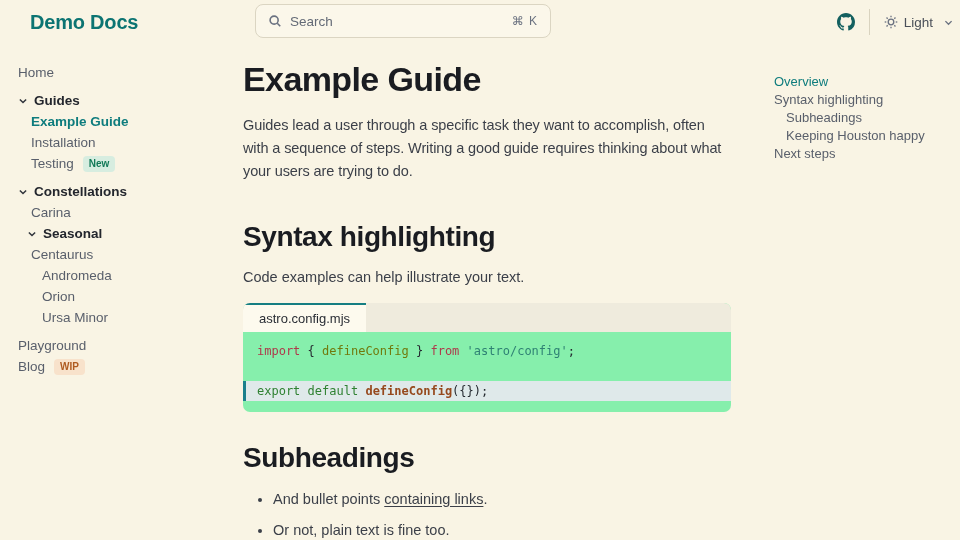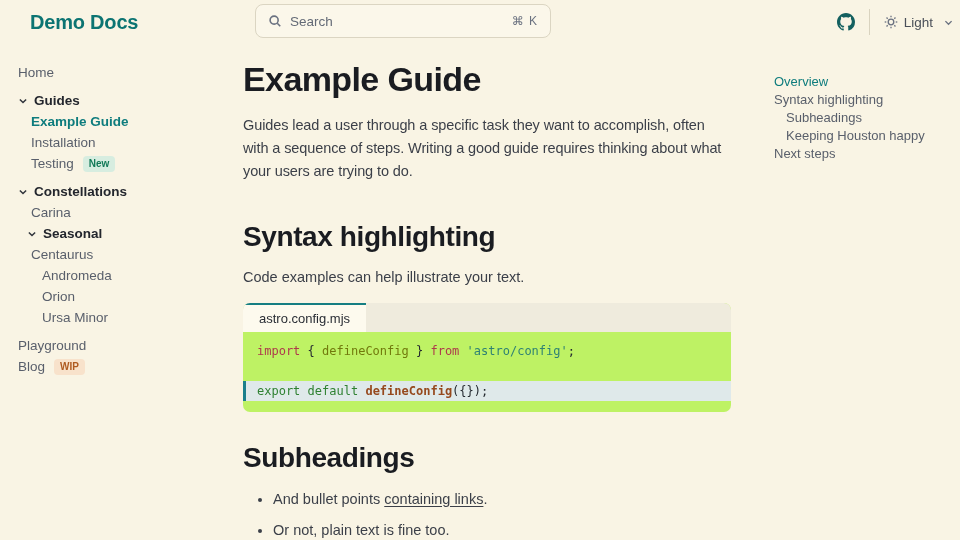--- a/index.html
+++ b/index.html
@@ -42,21 +42,21 @@
   .badge.new { background:#D7EDE0; color:#127A58; }
   .badge.wip { background:#F8E2CB; color:#AF5A20; }
   
   .main { position:absolute; left:243px; top:44px; width:488px; }
   .page-title { font-size:34px; font-weight:bold; color:#1A1C21; letter-spacing:-0.6px; margin-top:16px; }
   .intro { margin-top:15px; font-size:14.5px; line-height:1.58; letter-spacing:-0.1px; color:#3B3F48; }
   .h2 { font-size:28px; font-weight:bold; color:#1A1C21; letter-spacing:-0.4px; }
   .h2.syntax { margin-top:38px; }
   .h2.subh { margin-top:30px; }
   .section-body { margin-top:16px; font-size:14.5px; color:#3B3F48; }
-  .code-block { margin-top:18px; border-radius:7px; overflow:hidden; background:#bef264; }
+  .code-block { margin-top:18px; border-radius:7px; overflow:hidden; background:#86efac; }
   .code-tabs { background:#EFEBDD; display:flex; height:29px; }
   .code-tab { background:#FDFAEE; border-top:2px solid #157E82; padding:0 16px; font-size:13px; color:#2A2E35; display:flex; align-items:center; cursor:pointer; }
   .code-body { padding:9px 0 11px; font-family:"DejaVu Sans Mono", monospace; font-size:12px; line-height:20px; }
   .code-line { padding:0 14px; white-space:pre; height:20px; }
   .code-line.highlight { background:#DFE9EA; border-left:3px solid #1A7F8C; padding-left:11px; }
   .tok-kw { color:#AE3A4B; }
   .tok-fn { color:#71790C; }
   .tok-str { color:#2F8274; }
   .tok-pn { color:#24292F; }
   .tok-green { color:#2F8132; }

